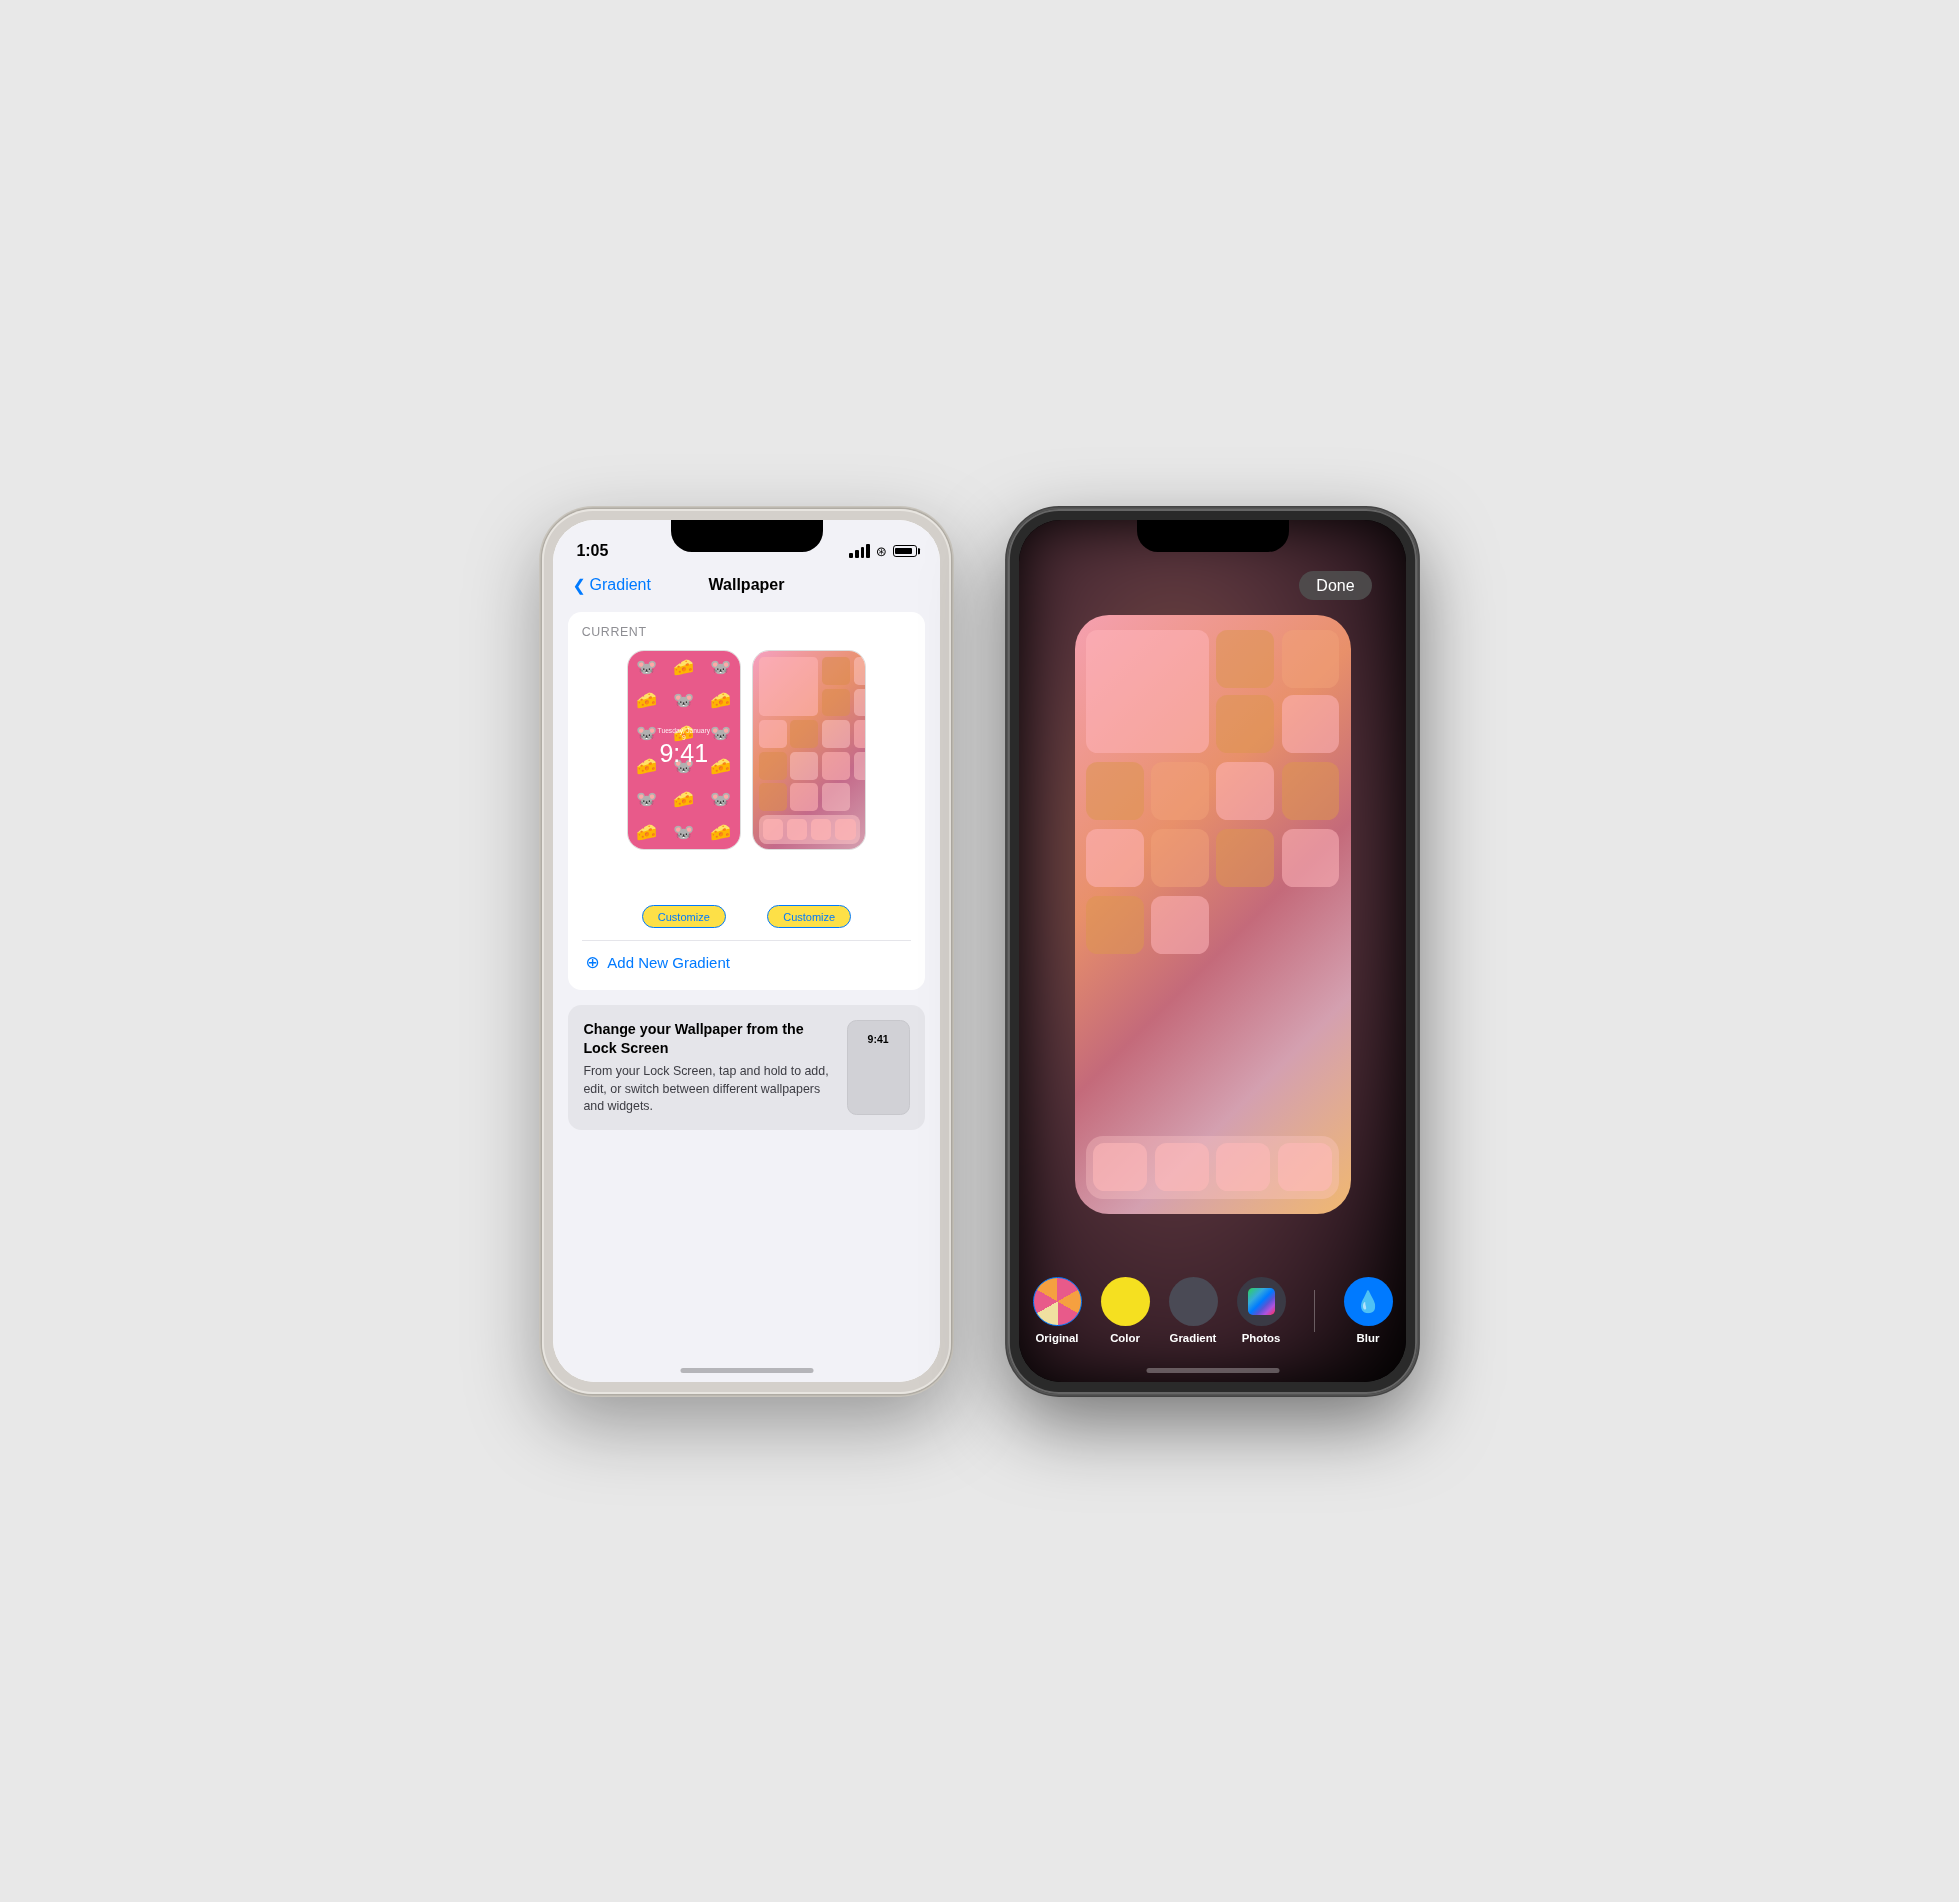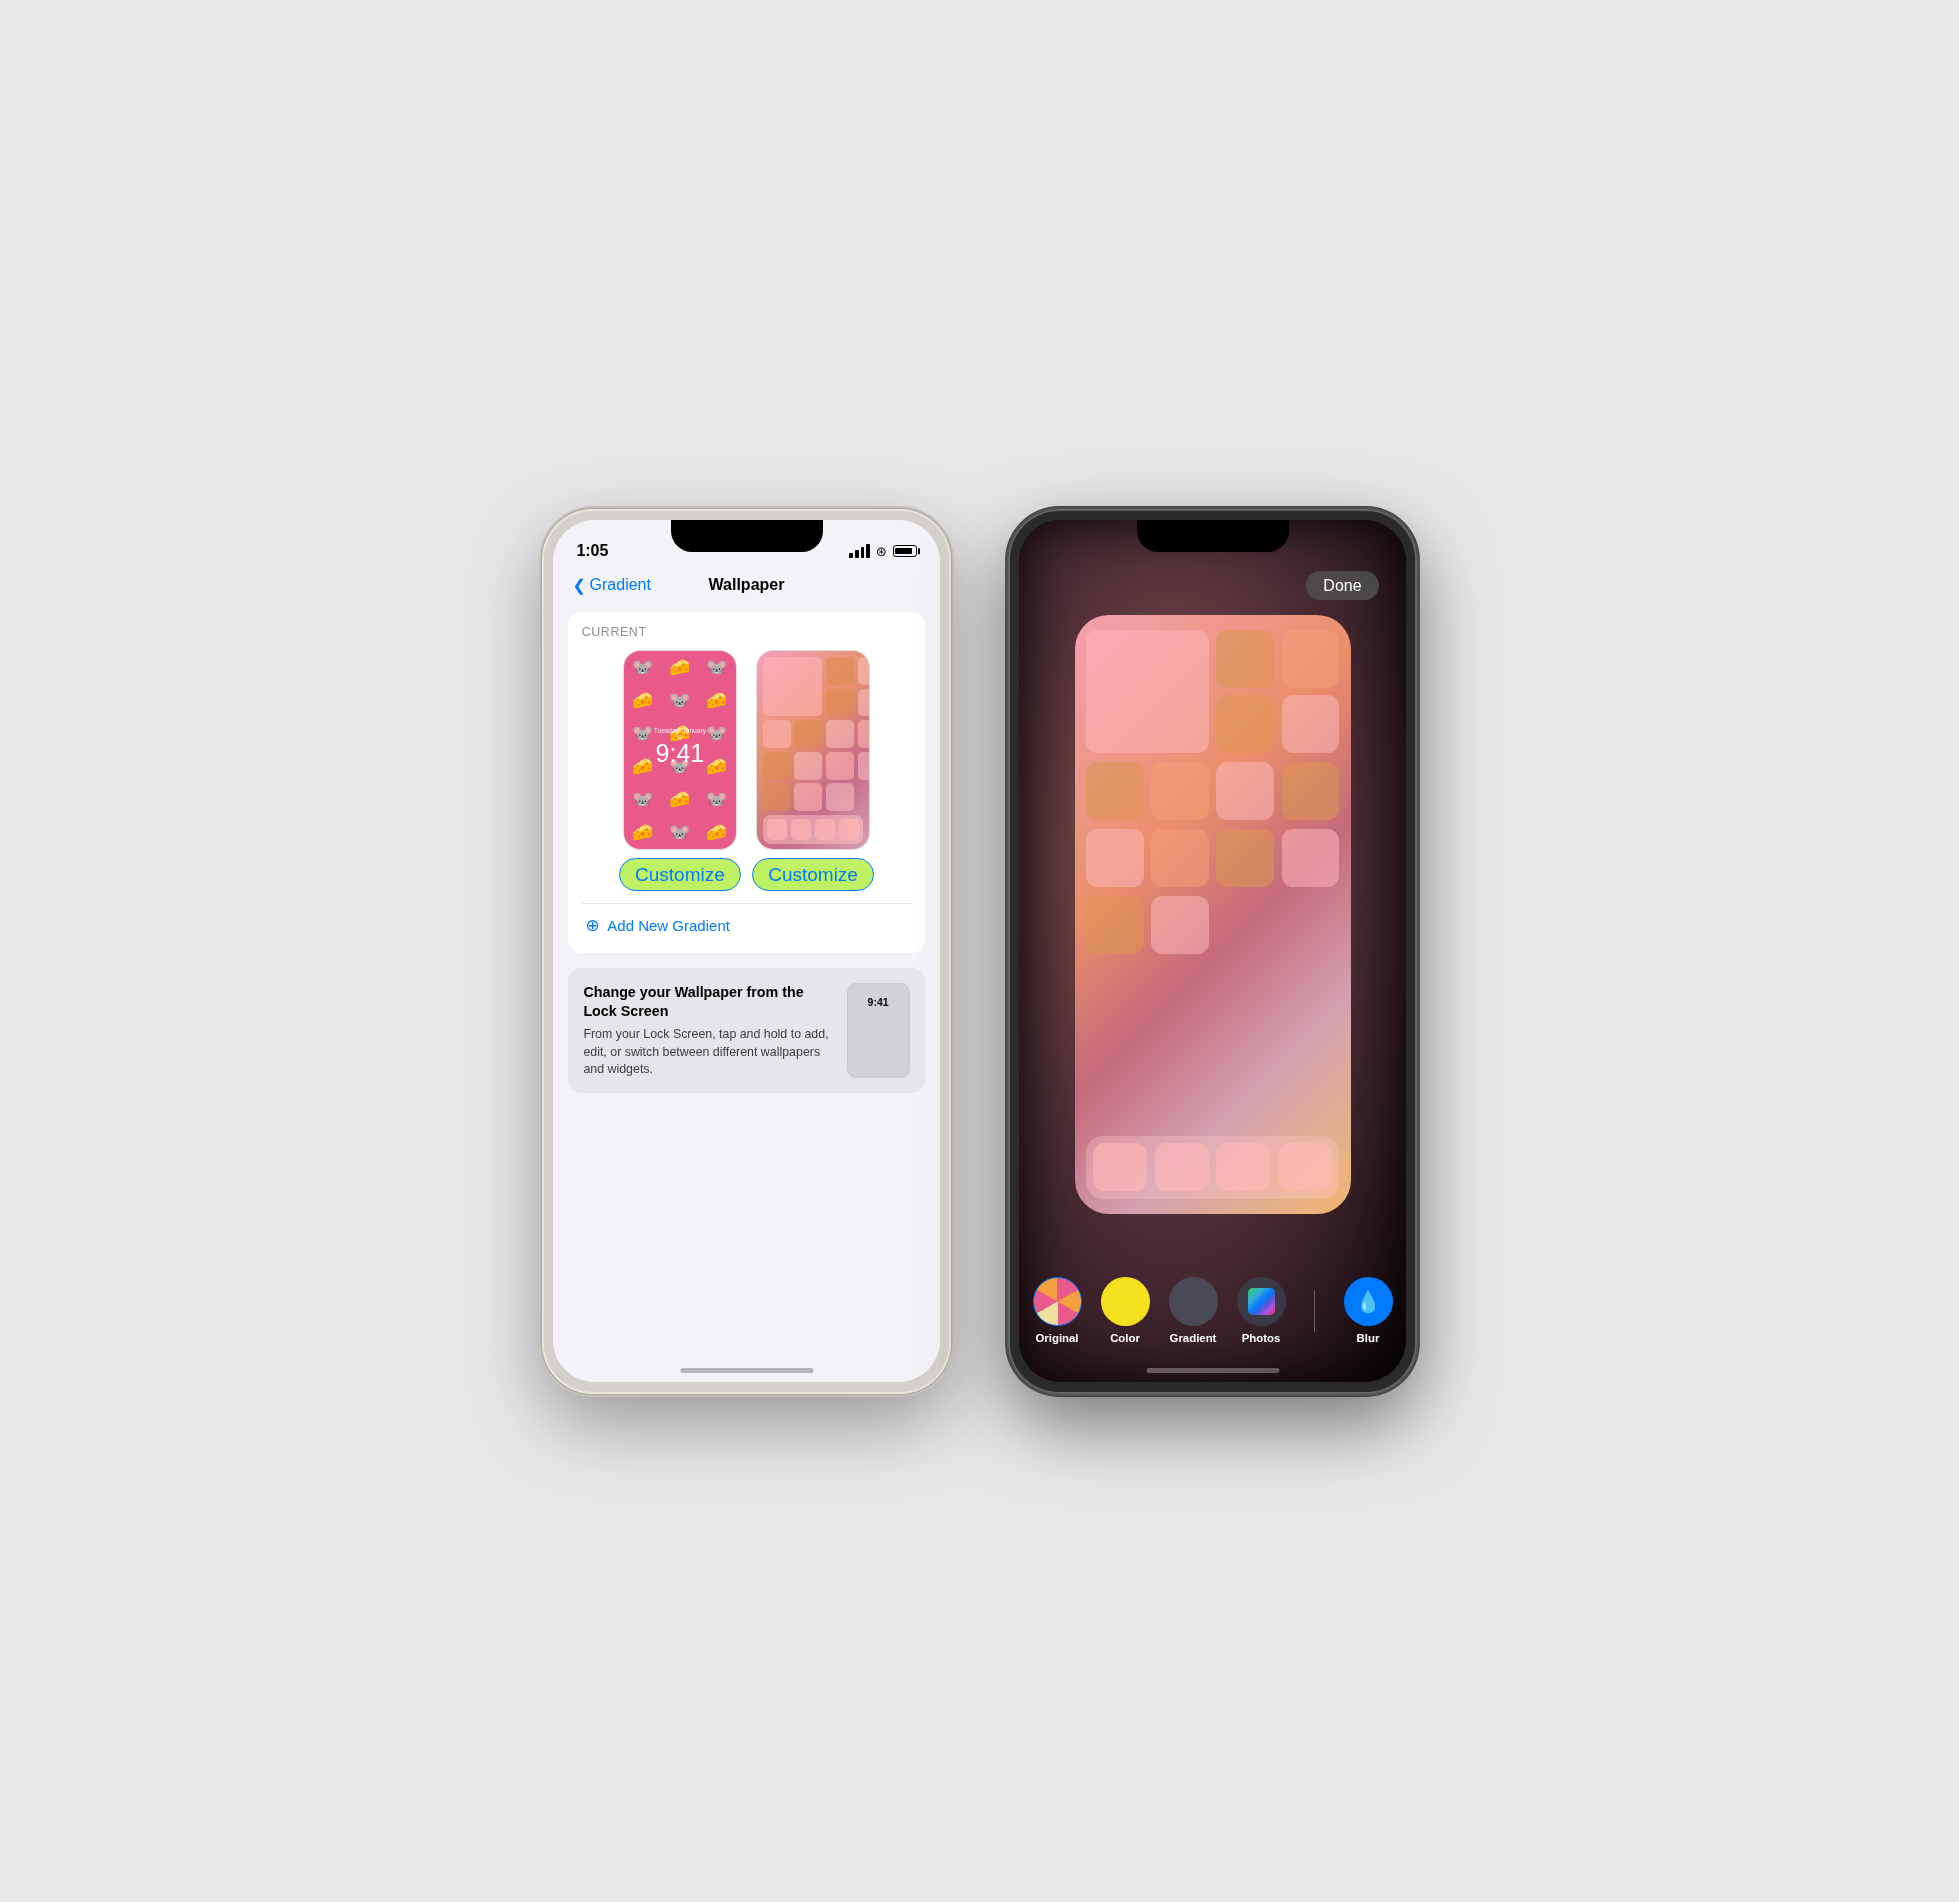--- a/index.html
+++ b/index.html
@@ -280,23 +280,24 @@
       height: 21px;
       background: rgba(255,180,180,0.7);
       border-radius: 4.8px;
     }
 
     .customize-btn {
       border: 1.4px solid #007AFF;
       border-radius: 19px;
       padding: 4.8px 15px;
       color: #007AFF;
-      font-size: 19px;
-      background: #bef264;
+      font-size: 11px;
+      background: #fde047;
       cursor: pointer;
+      margin-top: 47px;
     }
 
     .add-wallpaper-row {
       display: flex;
       align-items: center;
       gap: 7.6px;
       padding: 11.4px 3.8px 3.8px;
       color: #007AFF;
       font-size: 15px;
       border-top: 1px solid #e5e5ea;
@@ -347,21 +348,21 @@
       background: #000;
       height: 100%;
       width: 100%;
       position: relative;
       overflow: hidden;
     }
 
     .editor-top-bar {
       position: absolute;
       top: 0;
-      right: 8px;
+      right: 15px;
       padding: 51px 19px 0;
       z-index: 10;
     }
 
     .done-btn {
       background: rgba(80,80,80,0.85);
       border-radius: 19px;
       padding: 5.7px 17px;
       color: #fff;
       font-size: 16px;

